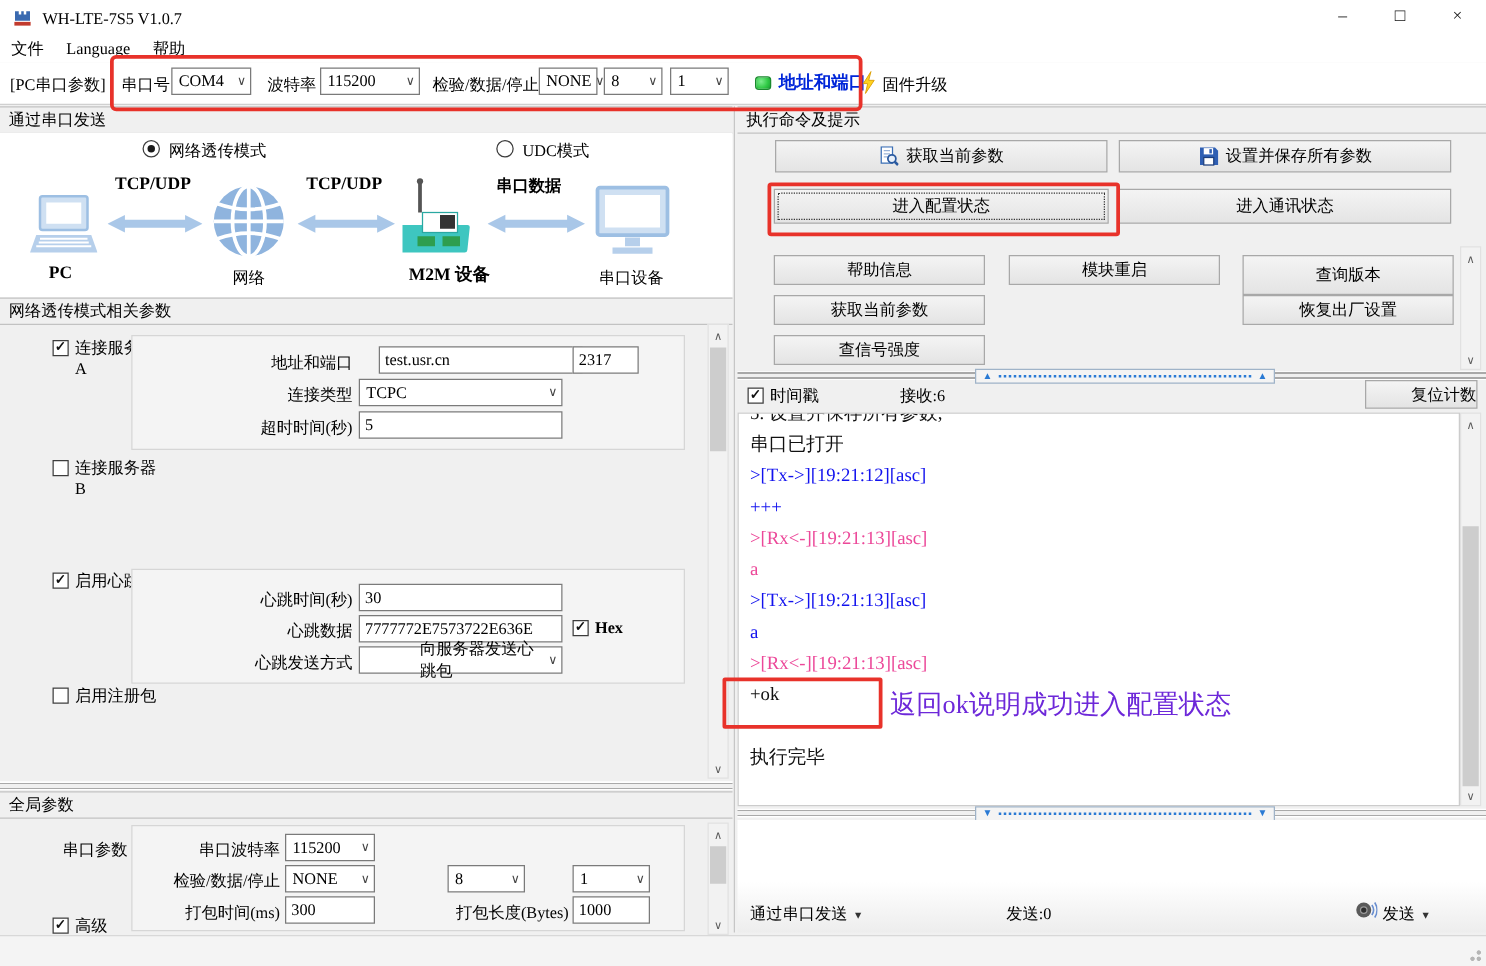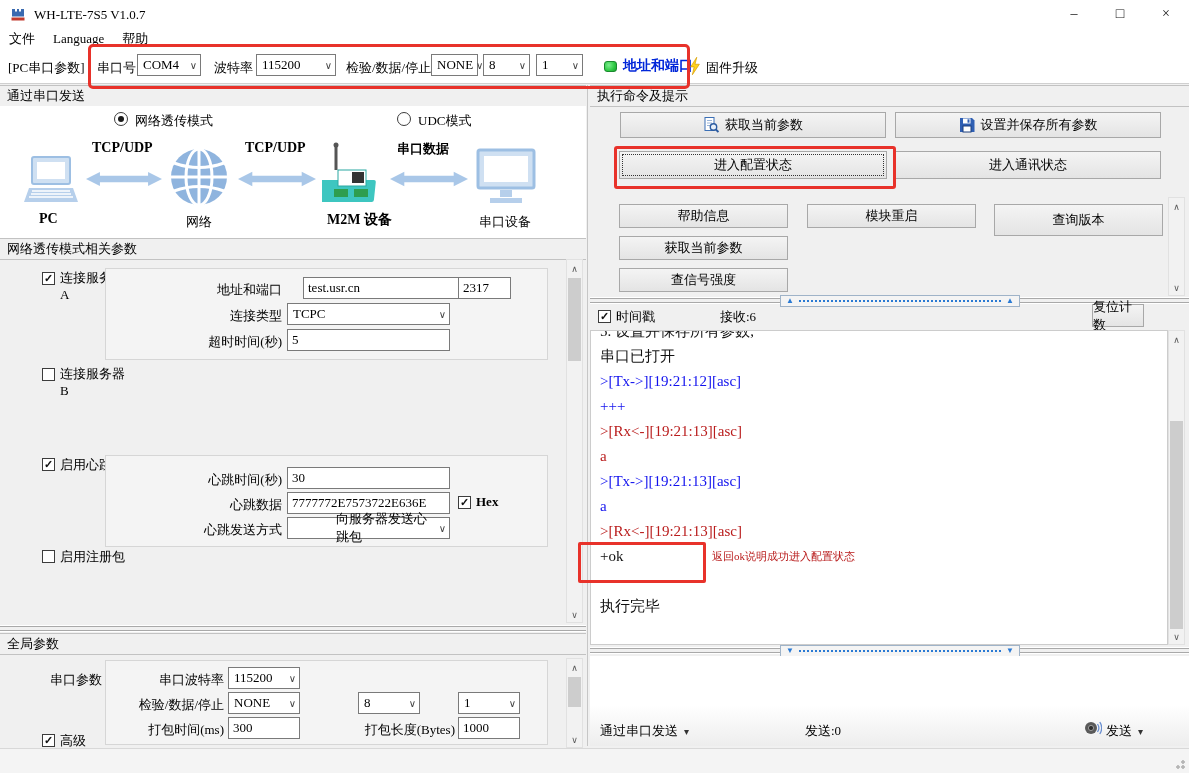--- a/index.html
+++ b/index.html
@@ -43,24 +43,24 @@
   .etchline{position:absolute;height:7px;background:linear-gradient(#ffffff 0 1px,#a9a9a9 1px 2px,#f0f0f0 2px 5px,#a9a9a9 5px 6px,#ffffff 6px 7px);}
   .shandle{position:absolute;height:12px;background:#f4f4f4;border:1px solid #9fb3c8;box-sizing:border-box;
     display:flex;align-items:center;gap:5px;padding:0 5px;}
   .shandle .dots{flex:1;border-top:2px dotted #2a7ad4;height:0;}
   .shandle .tri{color:#2a7ad4;font-size:8px;line-height:1;}
   
   .logarea{position:absolute;background:#fff;border:1px solid #cccccc;box-sizing:border-box;overflow:hidden;}
   .logline{height:25px;line-height:25px;font-size:15px;white-space:pre;padding-left:9px;}
   .logline.clip{margin-top:-12px;}
   .c-blue{color:#1212ee;}
-  .c-green{color:#b91c1c;}
+  .c-green{color:#ec4899;}
   .c-black{color:#111;}
   .redbox{position:absolute;border:3px solid #e8322a;border-radius:3px;pointer-events:none;z-index:40;}
-  .annot{position:absolute;color:#b91c1c;font-size:11px;white-space:nowrap;z-index:41;}
+  .annot{position:absolute;color:#6d28d9;font-size:21px;white-space:nowrap;z-index:41;}
   .led{position:absolute;width:13px;height:11px;border-radius:3px;background:radial-gradient(circle at 35% 35%,#7dec8e,#2fc944 60%,#1d9a33);border:1px solid #1a8a2e;box-sizing:border-box;}
   .caret::after{content:"▾";font-size:10px;color:#333;margin-left:6px;}
   .grip{position:absolute;right:3px;bottom:3px;width:12px;height:12px;
     background:radial-gradient(circle at 9px 9px,#b5b5b5 1.5px,transparent 2px),
                radial-gradient(circle at 9px 4px,#b5b5b5 1.5px,transparent 2px),
                radial-gradient(circle at 4px 9px,#b5b5b5 1.5px,transparent 2px);}
   .dlabel{position:absolute;font-weight:bold;white-space:nowrap;}
 </style>
 </head>
 <body>
@@ -299,40 +299,43 @@
     </div>
   <div class="btn" style="left:807px;top:204px;width:169px;height:24px;">
       <span>模块重启</span>
     </div>
   <div class="btn" style="left:994px;top:204px;width:169px;height:32px;">
       <span>查询版本</span>
     </div>
   <div class="btn" style="left:619px;top:236px;width:169px;height:24px;">
       <span>获取当前参数</span>
     </div>
+  <div class="btn" style="left:994px;top:236px;width:169px;height:24px;">
+      <span>恢复出厂设置</span>
+    </div>
   <div class="btn" style="left:619px;top:268px;width:169px;height:24px;">
       <span>查信号强度</span>
     </div>
 
   <div class="vs" style="left:1168px;top:197px;height:99px;">
     <div class="sar up" style="top:1px;"></div>
     <div class="sar dn" style="top:82px;"></div>
   </div>
 
   <div class="etchline" style="left:590px;top:297px;width:599px;"></div>
   <div class="shandle" style="left:780px;top:295px;width:240px;">
     <span class="tri">▲</span>
     <span class="dots"></span>
     <span class="tri">▲</span>
   </div>
 
   <div class="cb on" style="left:598px;top:310px;"></div>
   <div class="lab" style="left:616px;top:308px;">时间戳</div>
   <div class="lab" style="left:720px;top:308px;">接收:6</div>
-  <div class="btn" style="left:1092px;top:304px;width:52px;height:23px;">
+  <div class="btn" style="left:1092px;top:304px;width:90px;height:23px;justify-content:flex-end;">
       <span>复位计数</span>
     </div>
 
   <div class="logarea" style="left:590px;top:330px;width:578px;height:315px;">
     <div>
         <div class="logline c-black clip">5. 设置并保存所有参数;</div>
         <div class="logline c-black">串口已打开</div>
         <div class="logline c-blue">&gt;[Tx-&gt;][19:21:12][asc]</div>
         <div class="logline c-blue">+++</div>
         <div class="logline c-green">&gt;[Rx&lt;-][19:21:13][asc]</div>

